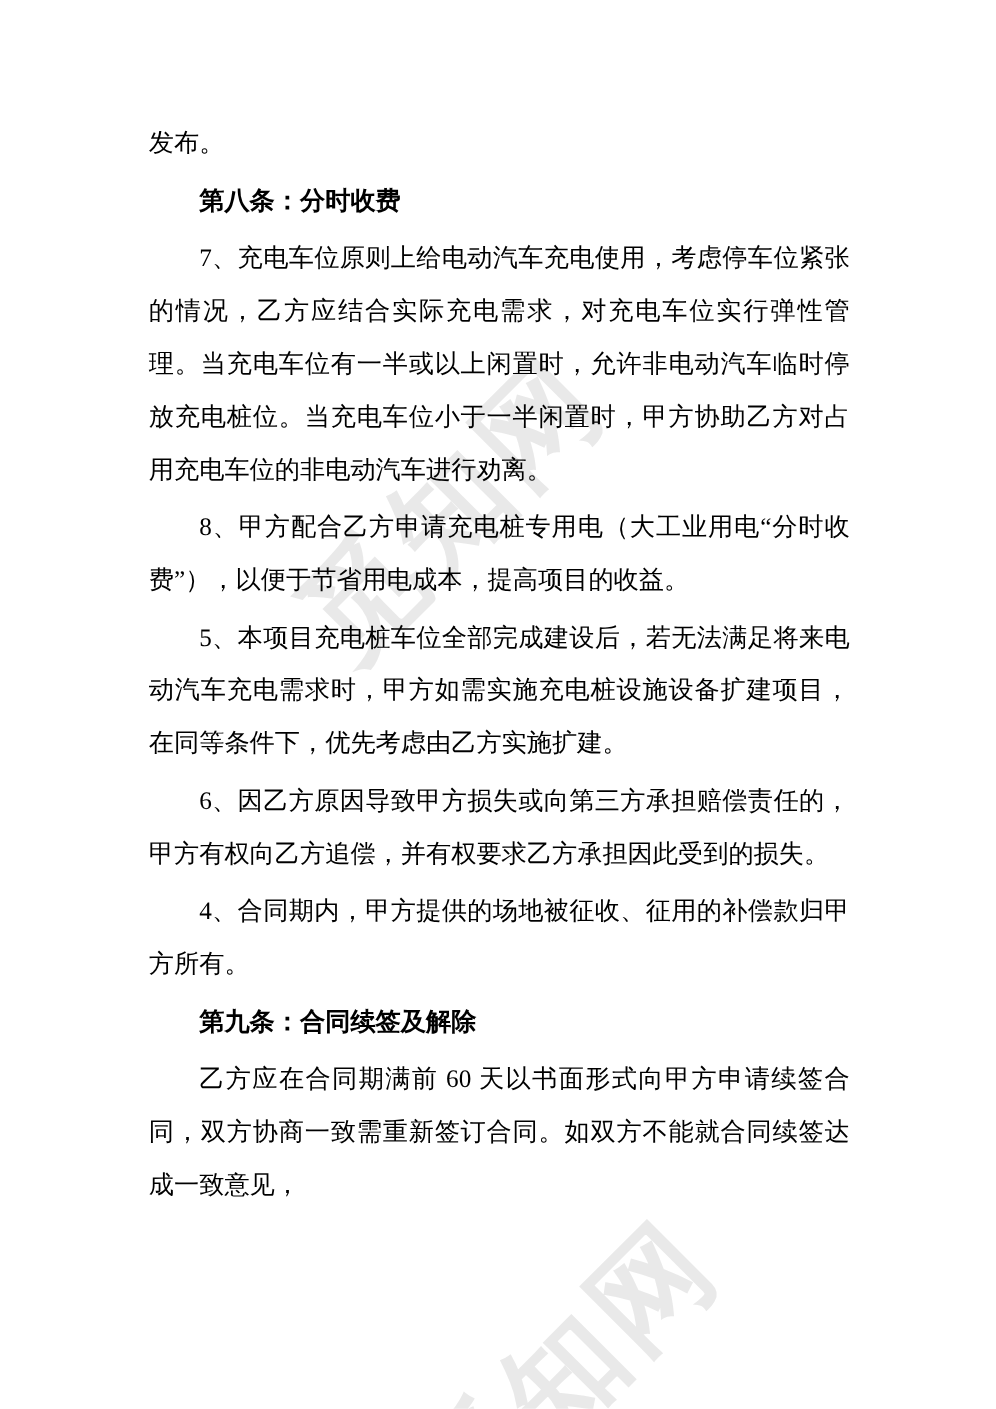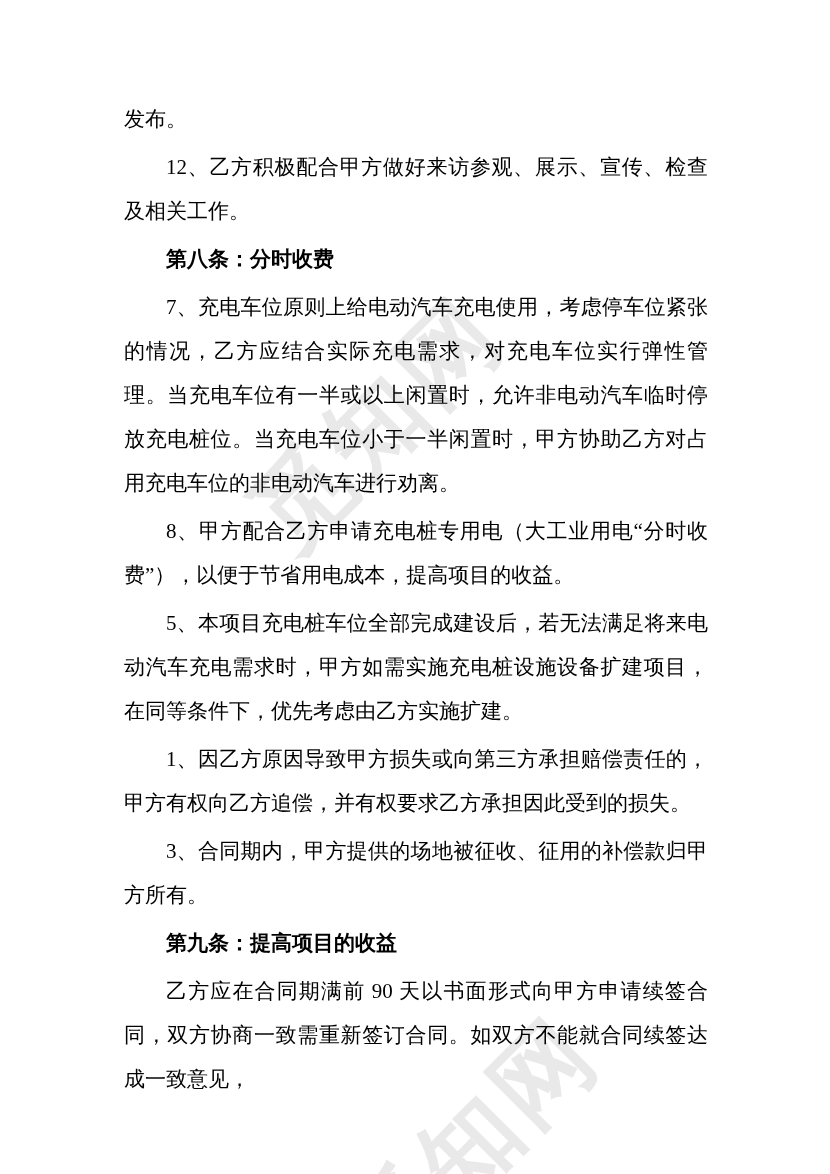--- a/index.html
+++ b/index.html
@@ -59,23 +59,22 @@
   }
 </style>
 </head>
 <body>
 
 <div class="page">
   <div class="watermark wm1" style="color: rgba(175, 175, 175, 0.28);">觅知网</div>
   <div class="watermark wm2" style="color: rgba(175, 175, 175, 0.28);">觅知网</div>
   <div class="content">
       <p class="para body-noindent">发布。</p>
-      <p class="para body">12、乙方积极配合甲方做好来访参观、展示、宣传、检查及相关工作。</p>
       <p class="para heading">第八条：分时收费</p>
       <p class="para body">7、充电车位原则上给电动汽车充电使用，考虑停车位紧张的情况，乙方应结合实际充电需求，对充电车位实行弹性管理。当充电车位有一半或以上闲置时，允许非电动汽车临时停放充电桩位。当充电车位小于一半闲置时，甲方协助乙方对占用充电车位的非电动汽车进行劝离。</p>
       <p class="para body">8、甲方配合乙方申请充电桩专用电（大工业用电“分时收费”），以便于节省用电成本，提高项目的收益。</p>
       <p class="para body">5、本项目充电桩车位全部完成建设后，若无法满足将来电动汽车充电需求时，甲方如需实施充电桩设施设备扩建项目，在同等条件下，优先考虑由乙方实施扩建。</p>
-      <p class="para body">1、因乙方原因导致甲方损失或向第三方承担赔偿责任的，甲方有权向乙方追偿，并有权要求乙方承担因此受到的损失。</p>
-      <p class="para body">3、合同期内，甲方提供的场地被征收、征用的补偿款归甲方所有。</p>
-      <p class="para heading">第九条：提高项目的收益</p>
-      <p class="para body">乙方应在合同期满前 90 天以书面形式向甲方申请续签合同，双方协商一致需重新签订合同。如双方不能就合同续签达成一致意见，</p>
+      <p class="para body">6、因乙方原因导致甲方损失或向第三方承担赔偿责任的，甲方有权向乙方追偿，并有权要求乙方承担因此受到的损失。</p>
+      <p class="para body">4、合同期内，甲方提供的场地被征收、征用的补偿款归甲方所有。</p>
+      <p class="para heading">第九条：合同续签及解除</p>
+      <p class="para body">乙方应在合同期满前 60 天以书面形式向甲方申请续签合同，双方协商一致需重新签订合同。如双方不能就合同续签达成一致意见，</p>
     </div>
 </div>
 
 </body></html>

